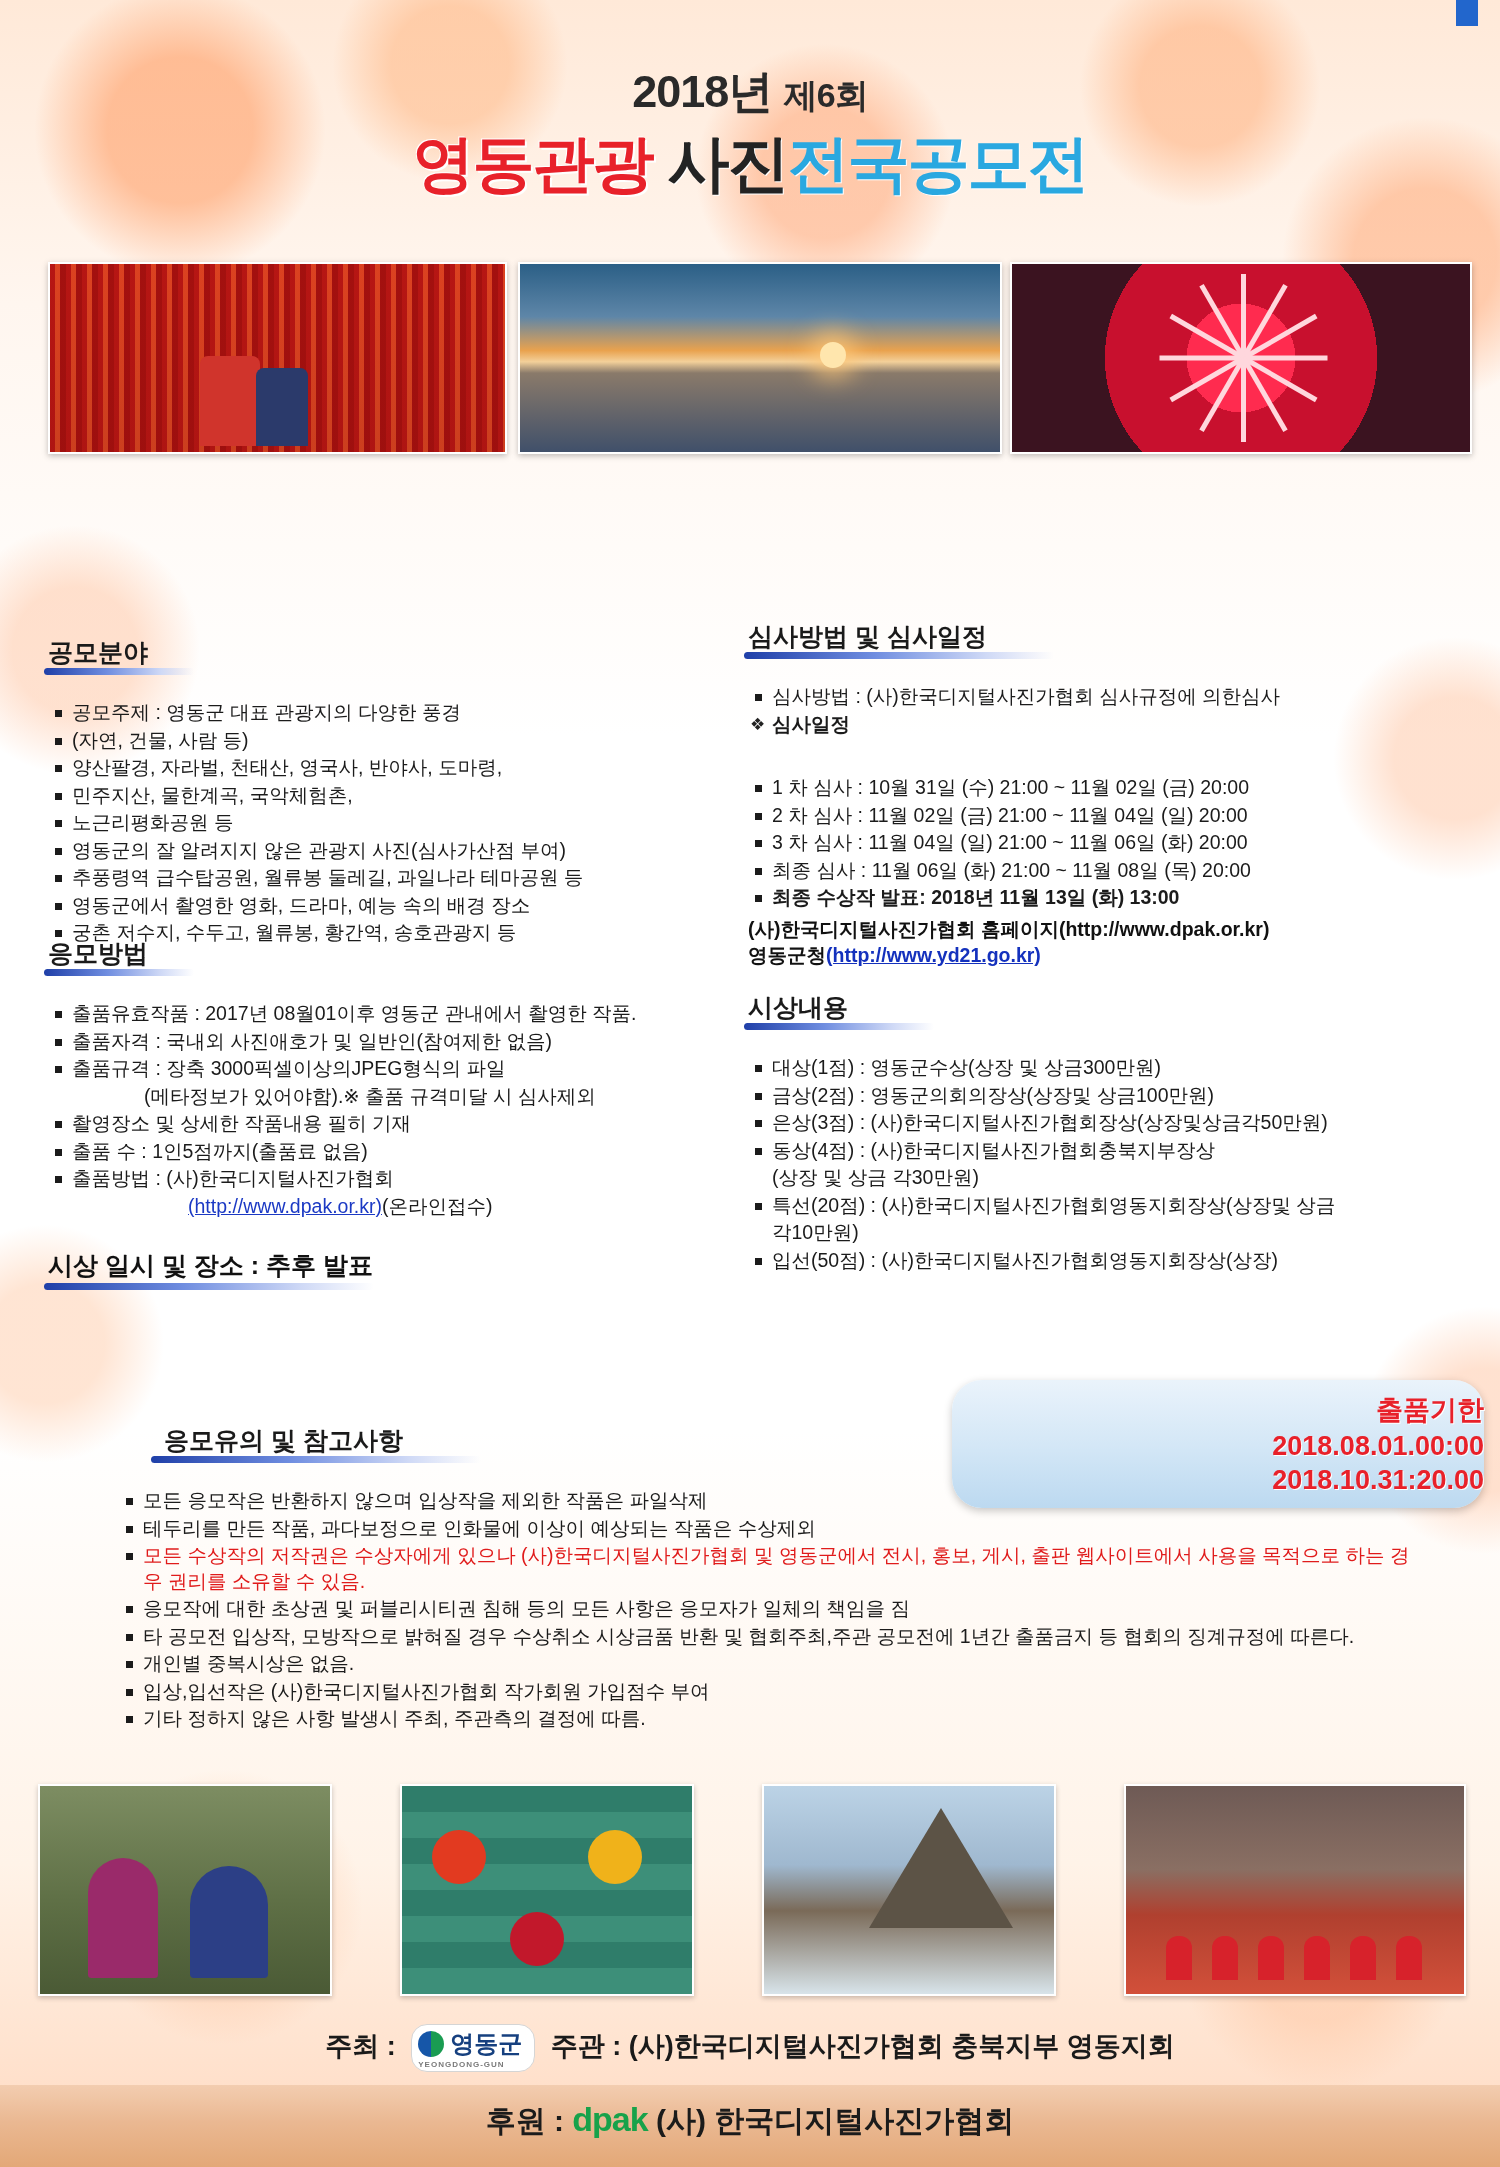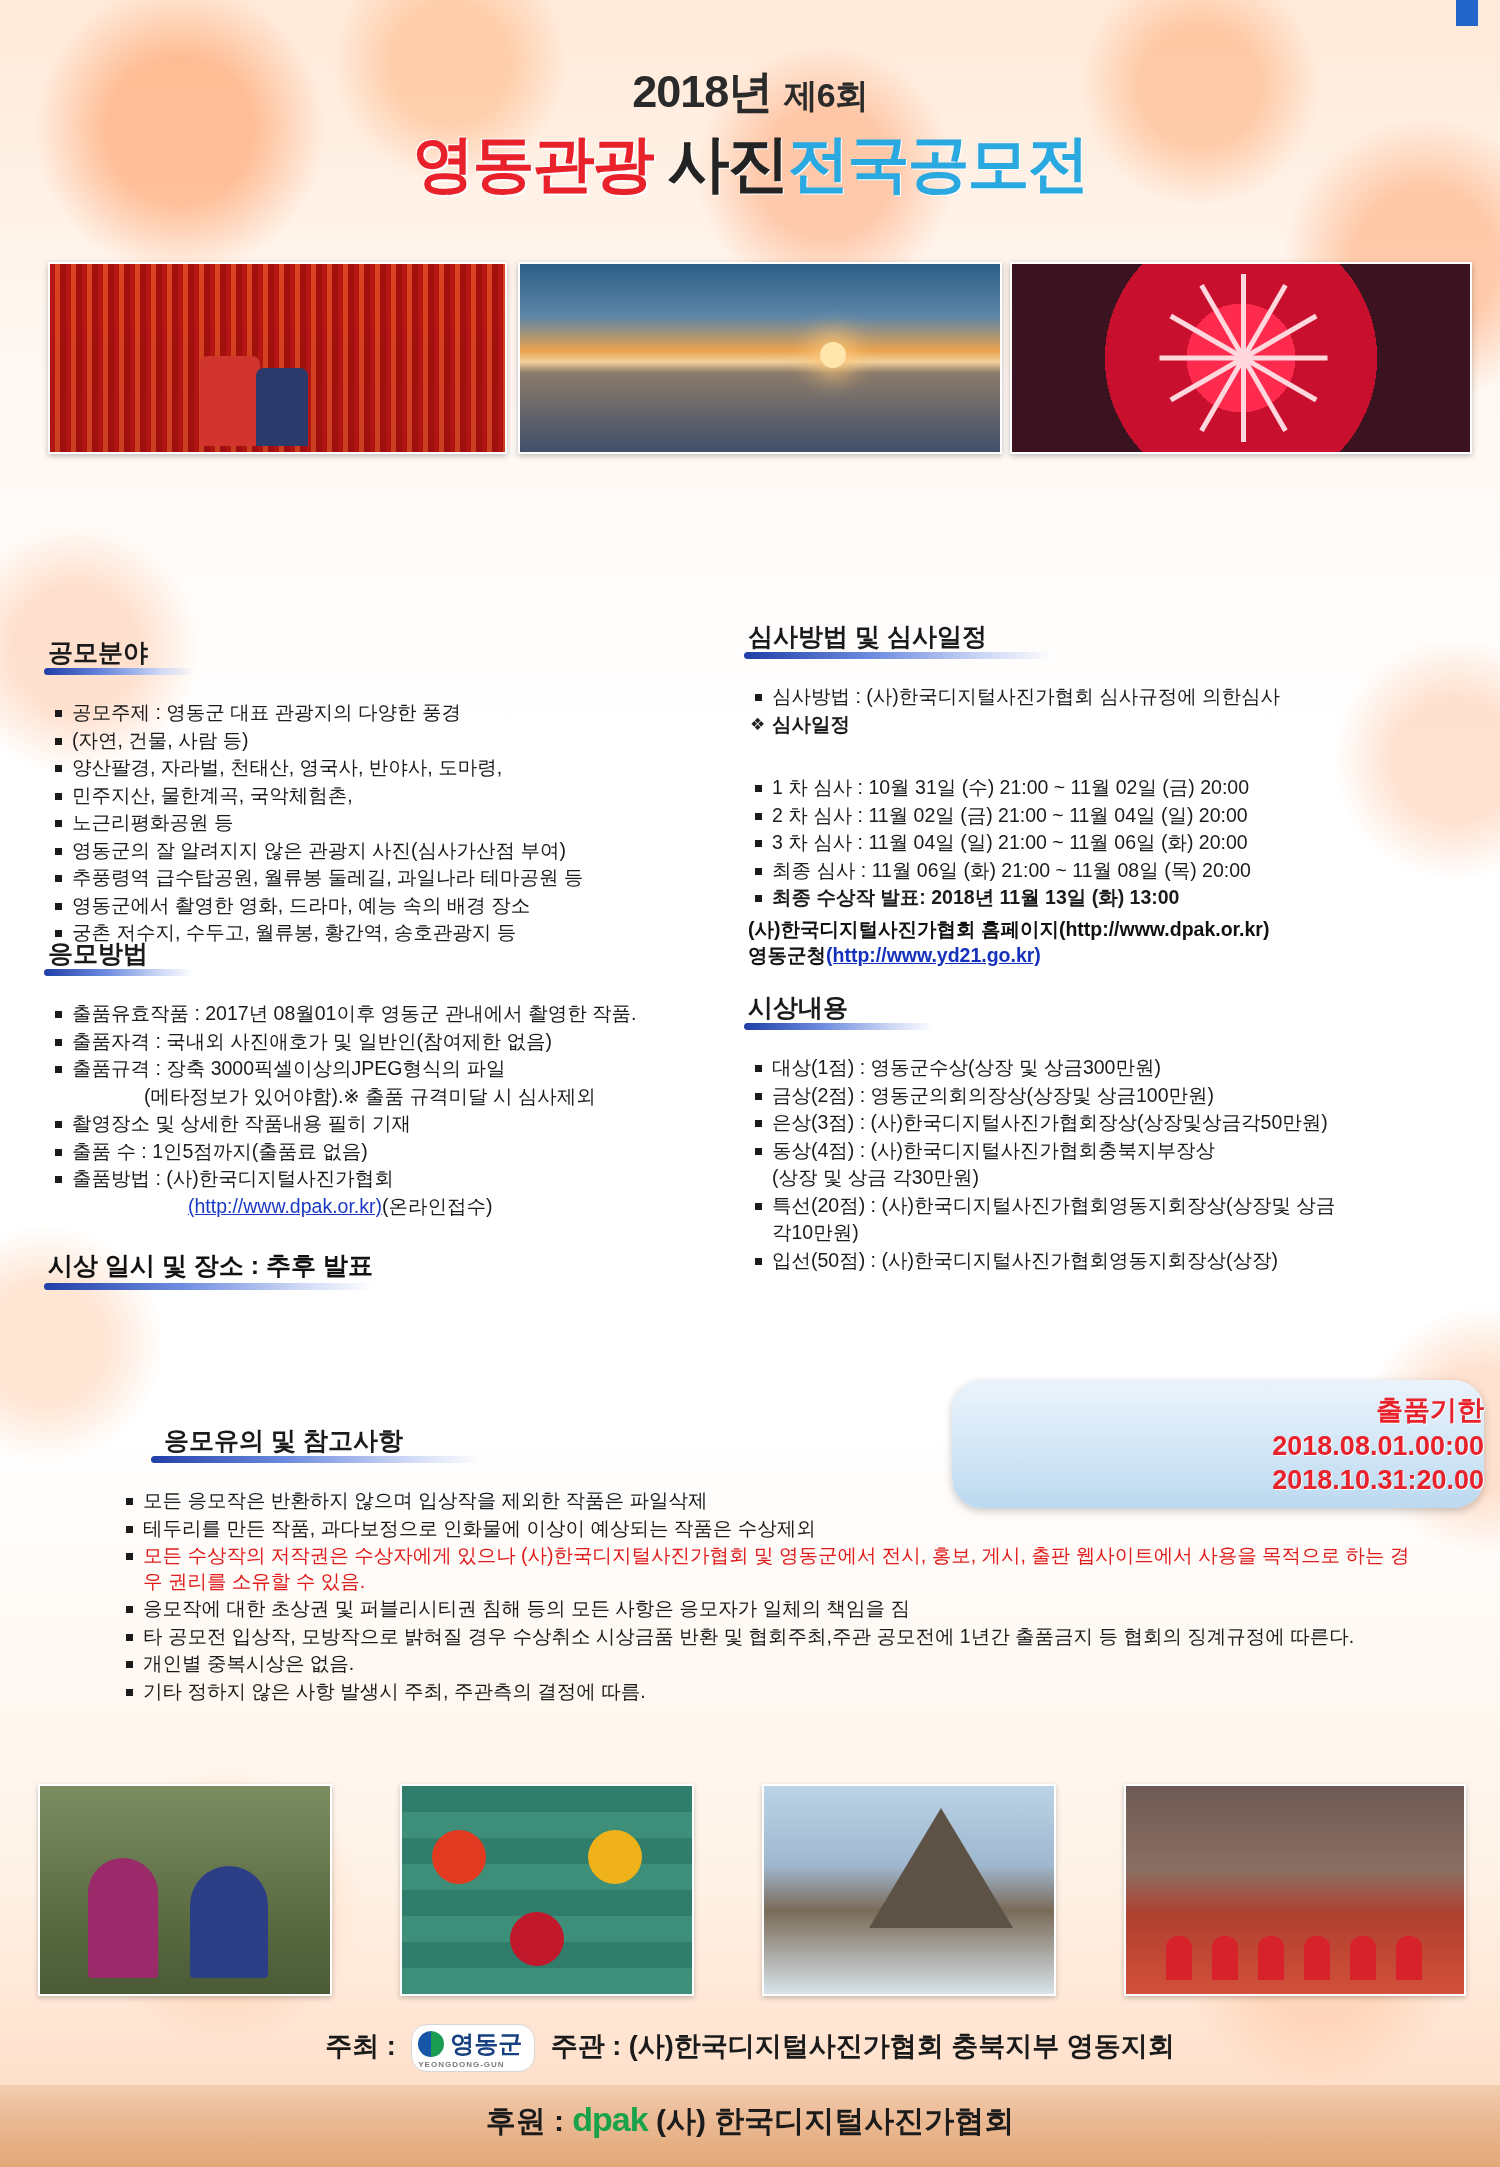--- a/index.html
+++ b/index.html
@@ -250,20 +250,21 @@
 
 <div class="sec-title" id="note-title">응모유의 및 참고사항</div>
 <div class="sec-rule" id="note-rule"></div>
 <ul class="bl" id="note-list">
   <li>모든 응모작은 반환하지 않으며 입상작을 제외한 작품은 파일삭제</li>
   <li>테두리를 만든 작품, 과다보정으로 인화물에 이상이 예상되는 작품은  수상제외</li>
   <li class="red">모든 수상작의 저작권은 수상자에게 있으나  (사)한국디지털사진가협회 및 영동군에서 전시, 홍보, 게시, 출판 웹사이트에서 사용을 목적으로 하는 경우 권리를 소유할 수 있음.</li>
   <li>응모작에 대한 초상권 및 퍼블리시티권 침해 등의 모든 사항은 응모자가 일체의 책임을 짐</li>
   <li>타 공모전 입상작, 모방작으로 밝혀질 경우 수상취소 시상금품 반환 및  협회주최,주관 공모전에 1년간 출품금지 등  협회의 징계규정에 따른다.</li>
   <li>개인별 중복시상은 없음.</li>
+  <li>입상,입선작은 (사)한국디지털사진가협회 작가회원 가입점수 부여</li>
   <li>기타 정하지 않은 사항 발생시 주최, 주관측의 결정에 따름.</li>
 </ul>
 
 <div class="bstrip">
   <div class="bph bp1">
       <div class="h1"></div>
       <div class="h2"></div>
     </div>
   <div class="bph bp2">
       <div class="d1"></div>

